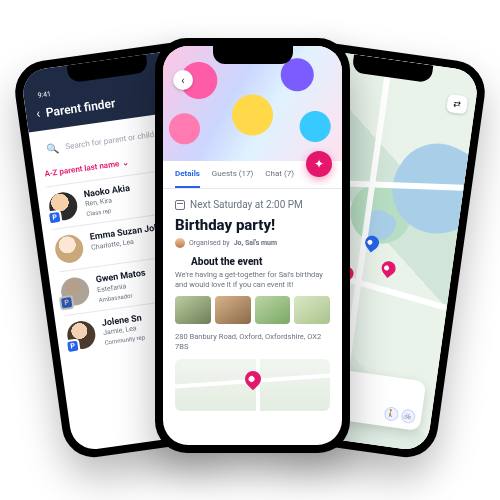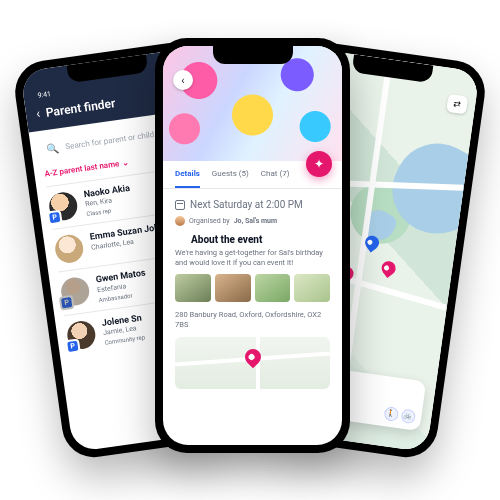--- a/index.html
+++ b/index.html
@@ -247,31 +247,32 @@
 </div>
 
 <div class="phone center">
   <div class="screen">
     <div class="notch"></div>
     <div class="ev-header-img">
       <div class="ev-back-btn">‹</div>
     </div>
     <div class="ev-tabs">
       <div class="ev-tab active">Details</div>
-      <div class="ev-tab">Guests (5)</div>
+      <div class="ev-tab">Guests (17)</div>
       <div class="ev-tab">Chat (7)</div>
       <div class="ev-cta">
         <span>✦</span>
       </div>
     </div>
     <div class="ev-body">
       <div class="ev-when">
         <span class="cal-icon"></span>
         <span>Next Saturday at 2:00 PM</span>
       </div>
+      <h1 class="ev-title">Birthday party!</h1>
       <div class="ev-org">
         <span class="dot"></span>
         <span>Organised by</span>
         <b>Jo, Sal's mum</b>
       </div>
       <div class="ev-h">About the event</div>
       <div class="ev-p">We're having a get-together for Sal's birthday and would love it if you can event it!</div>
       <div class="ev-photos">
         <div class="ph ph1"></div>
         <div class="ph ph2"></div>

